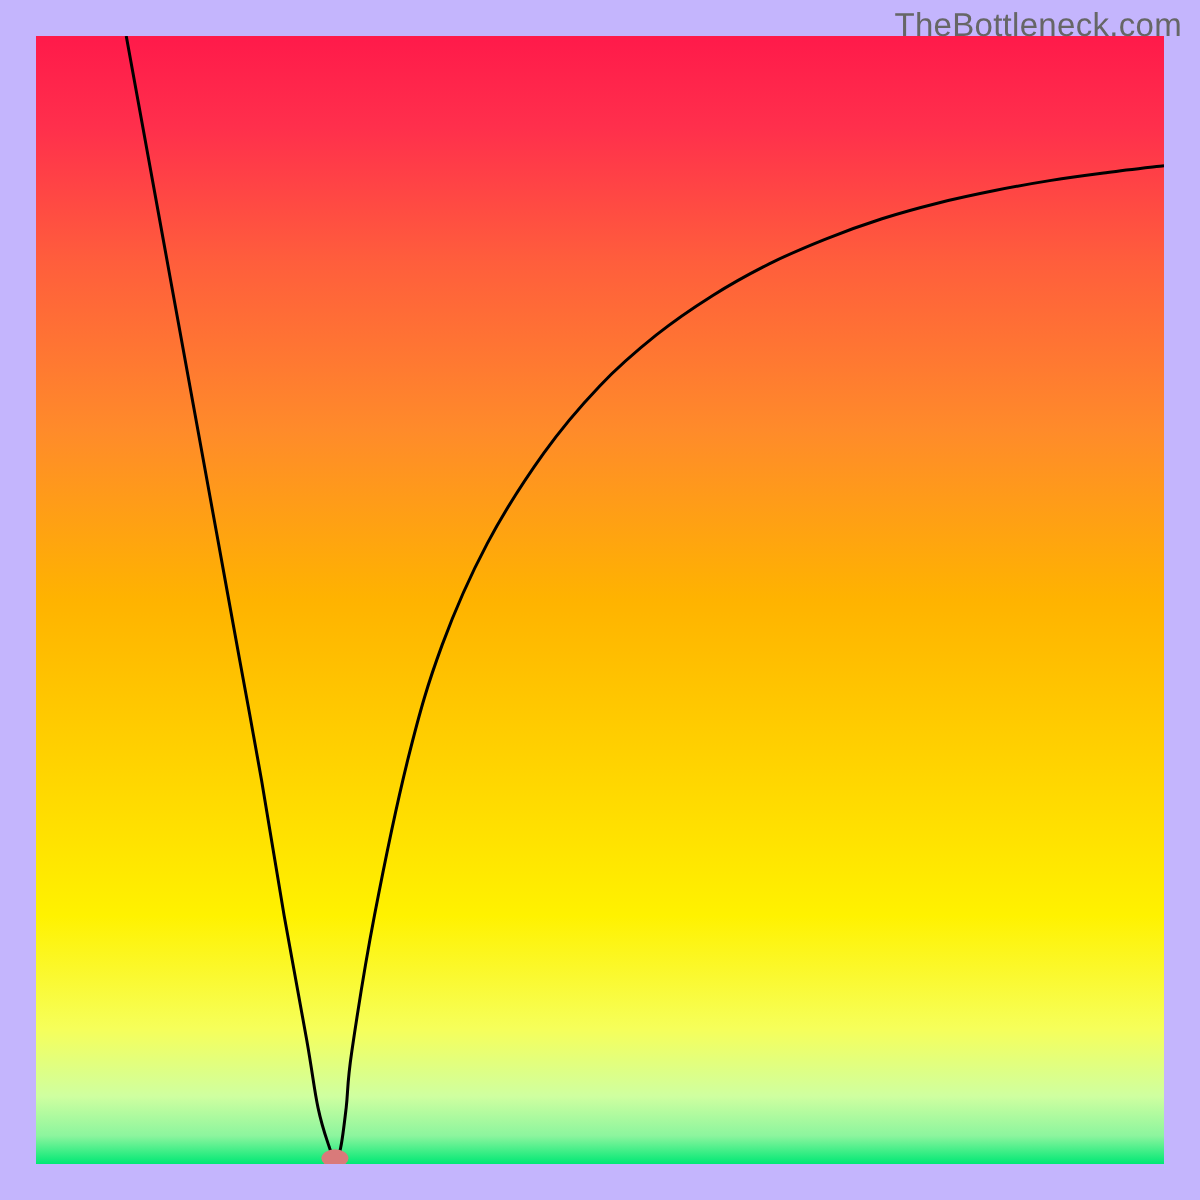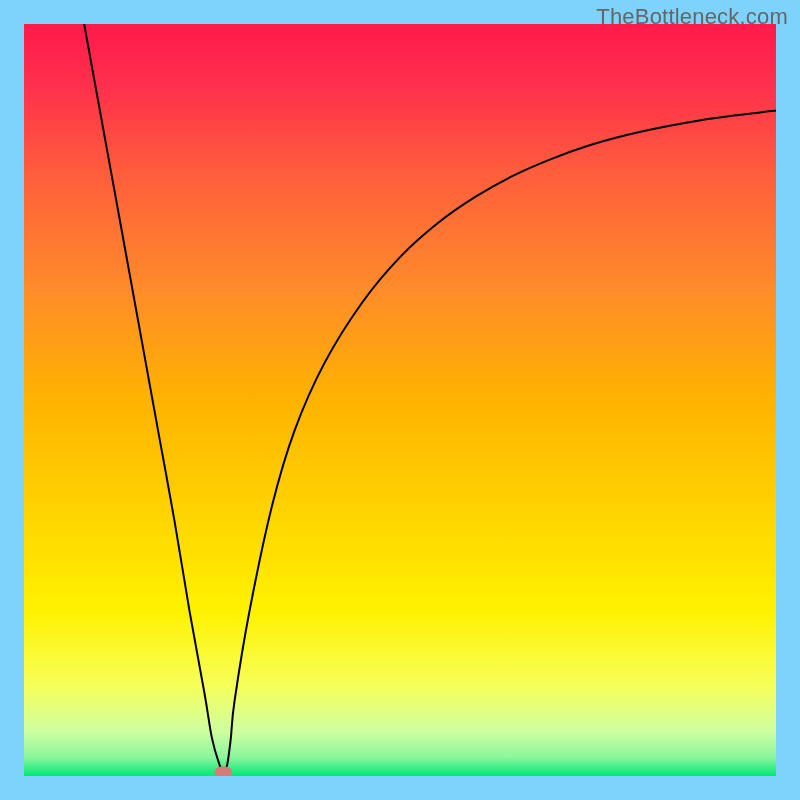--- a/index.html
+++ b/index.html
@@ -1,20 +1,20 @@
 <!DOCTYPE html>
 <html><head>
 <meta charset="utf-8">
 <style>
   * { margin: 0; padding: 0; box-sizing: border-box; }
   html, body { width: 800px; height: 800px; overflow: hidden; }
   .container {
     width: 800px;
     height: 800px;
-    background: #7dd3fc;
+    background: #c4b5fd;
     position: relative;
   }
   .plot-area {
     position: absolute;
     left: 24px;
     top: 24px;
     width: 752px;
     height: 752px;
     overflow: hidden;
   }

